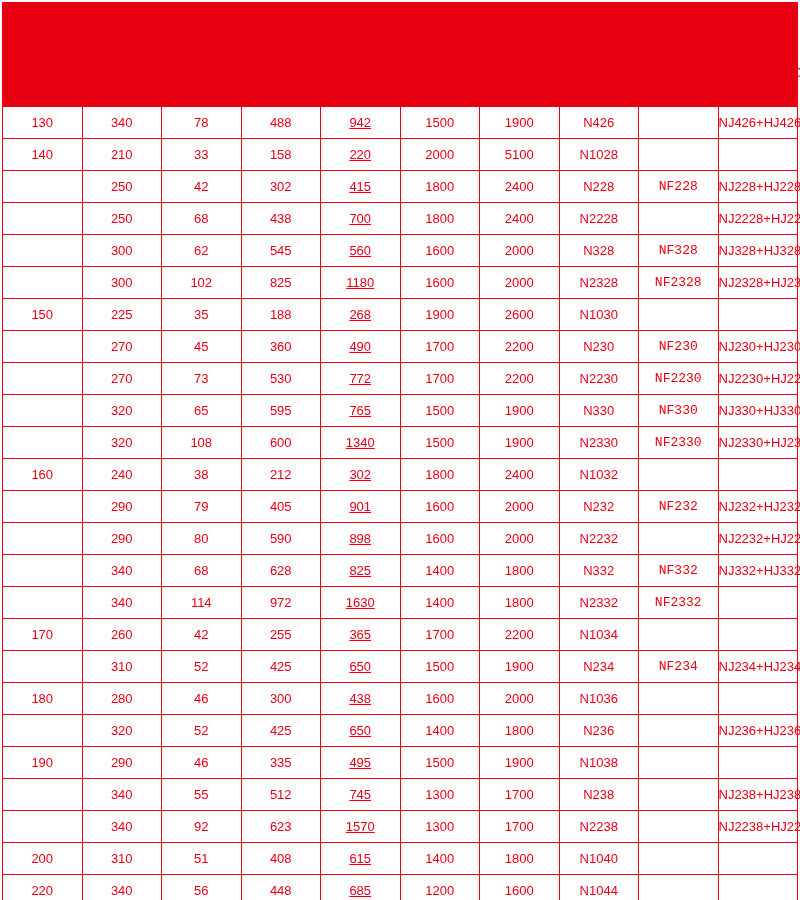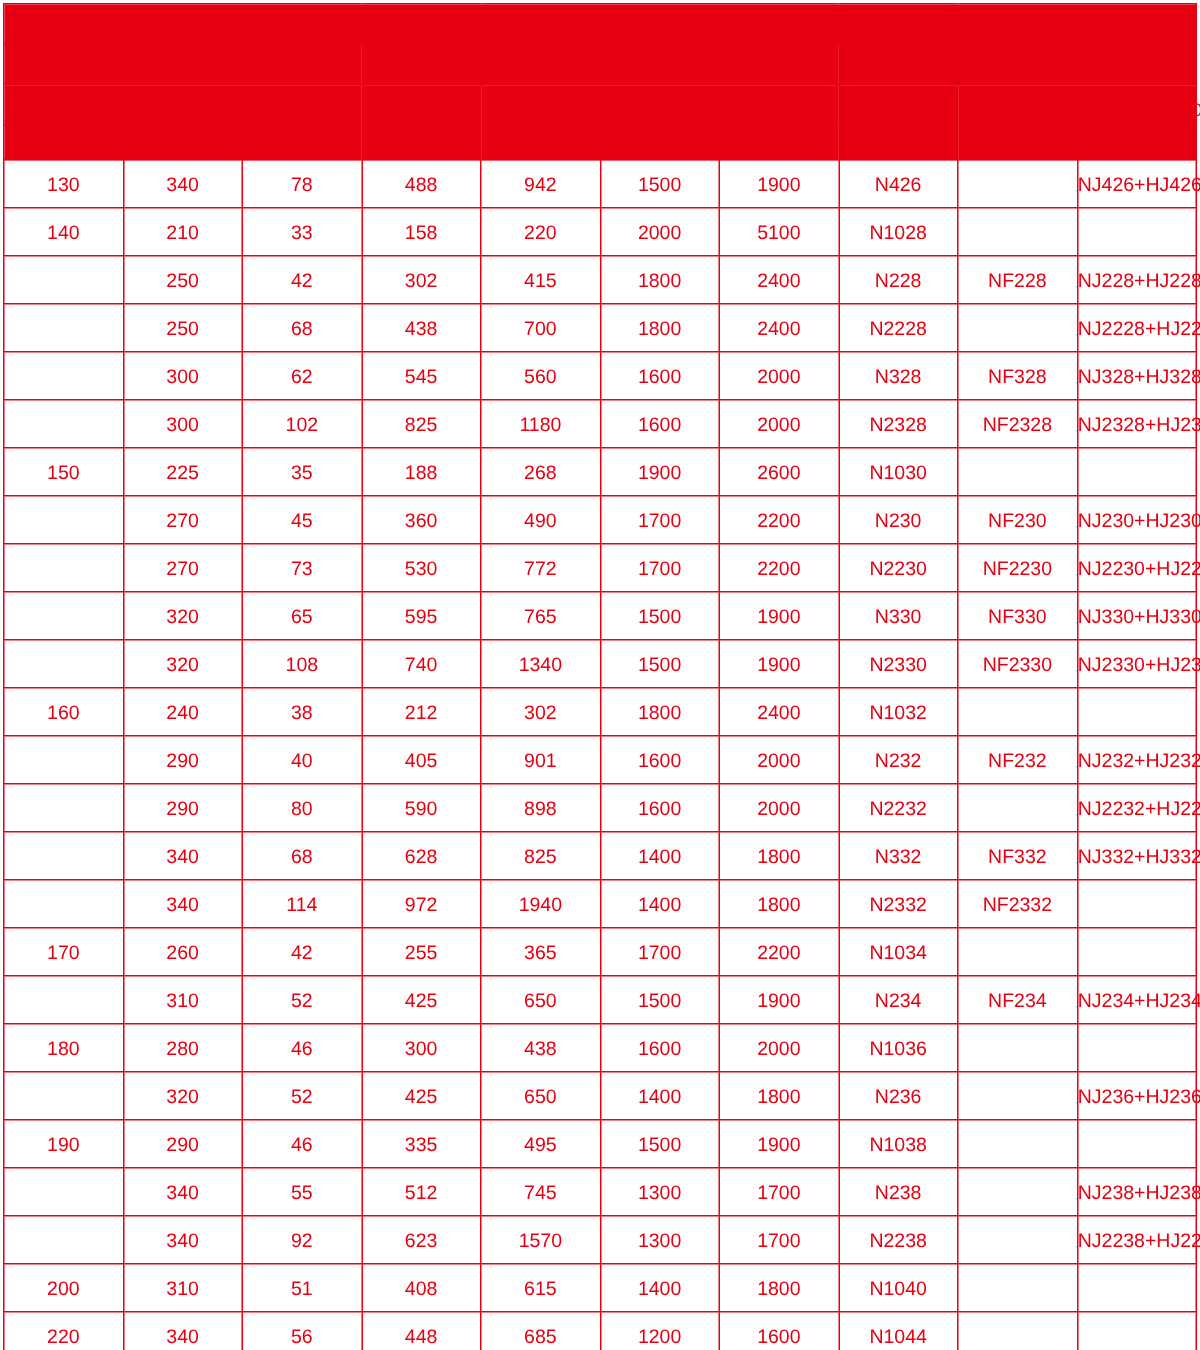--- a/index.html
+++ b/index.html
@@ -67,25 +67,25 @@
   }
   tbody tr td {
     height: 31px;
     font-size: 13px;
     background: #ffffff;
   }
   .w-d    { width: 68px; }
   .w-D    { width: 72px; }
   .w-B    { width: 72px; }
   .w-cr   { width: 84px; }
-  .w-cor  { width: 84px; }
+  .w-cor  { width: 84px; text-decoration: underline; }
   .w-zhi  { width: 78px; }
   .w-you  { width: 78px; }
   .w-n    { width: 78px; }
-  .w-nf   { width: 80px; }
+  .w-nf   { width: 80px; font-family: Liberation Mono, monospace; }
   .w-nj   { width: 120px; }
 </style>
 </head>
 <body>
 
 <div class="page">
 
   <table class="bearing-table">
     <thead>
       <tr class="title-row">
@@ -232,21 +232,21 @@
           <td class="w-zhi">1500</td>
           <td class="w-you">1900</td>
           <td class="w-n">N330</td>
           <td class="w-nf">NF330</td>
           <td class="w-nj">NJ330+HJ330</td>
         </tr>
         <tr>
           <td class="w-d"></td>
           <td class="w-D">320</td>
           <td class="w-B">108</td>
-          <td class="w-cr">740</td>
+          <td class="w-cr">600</td>
           <td class="w-cor">1340</td>
           <td class="w-zhi">1500</td>
           <td class="w-you">1900</td>
           <td class="w-n">N2330</td>
           <td class="w-nf">NF2330</td>
           <td class="w-nj">NJ2330+HJ2330</td>
         </tr>
         <tr>
           <td class="w-d">160</td>
           <td class="w-D">240</td>
@@ -255,21 +255,21 @@
           <td class="w-cor">302</td>
           <td class="w-zhi">1800</td>
           <td class="w-you">2400</td>
           <td class="w-n">N1032</td>
           <td class="w-nf"></td>
           <td class="w-nj"></td>
         </tr>
         <tr>
           <td class="w-d"></td>
           <td class="w-D">290</td>
-          <td class="w-B">40</td>
+          <td class="w-B">79</td>
           <td class="w-cr">405</td>
           <td class="w-cor">901</td>
           <td class="w-zhi">1600</td>
           <td class="w-you">2000</td>
           <td class="w-n">N232</td>
           <td class="w-nf">NF232</td>
           <td class="w-nj">NJ232+HJ232</td>
         </tr>
         <tr>
           <td class="w-d"></td>
@@ -293,21 +293,21 @@
           <td class="w-you">1800</td>
           <td class="w-n">N332</td>
           <td class="w-nf">NF332</td>
           <td class="w-nj">NJ332+HJ332</td>
         </tr>
         <tr>
           <td class="w-d"></td>
           <td class="w-D">340</td>
           <td class="w-B">114</td>
           <td class="w-cr">972</td>
-          <td class="w-cor">1940</td>
+          <td class="w-cor">1630</td>
           <td class="w-zhi">1400</td>
           <td class="w-you">1800</td>
           <td class="w-n">N2332</td>
           <td class="w-nf">NF2332</td>
           <td class="w-nj"></td>
         </tr>
         <tr>
           <td class="w-d">170</td>
           <td class="w-D">260</td>
           <td class="w-B">42</td>

